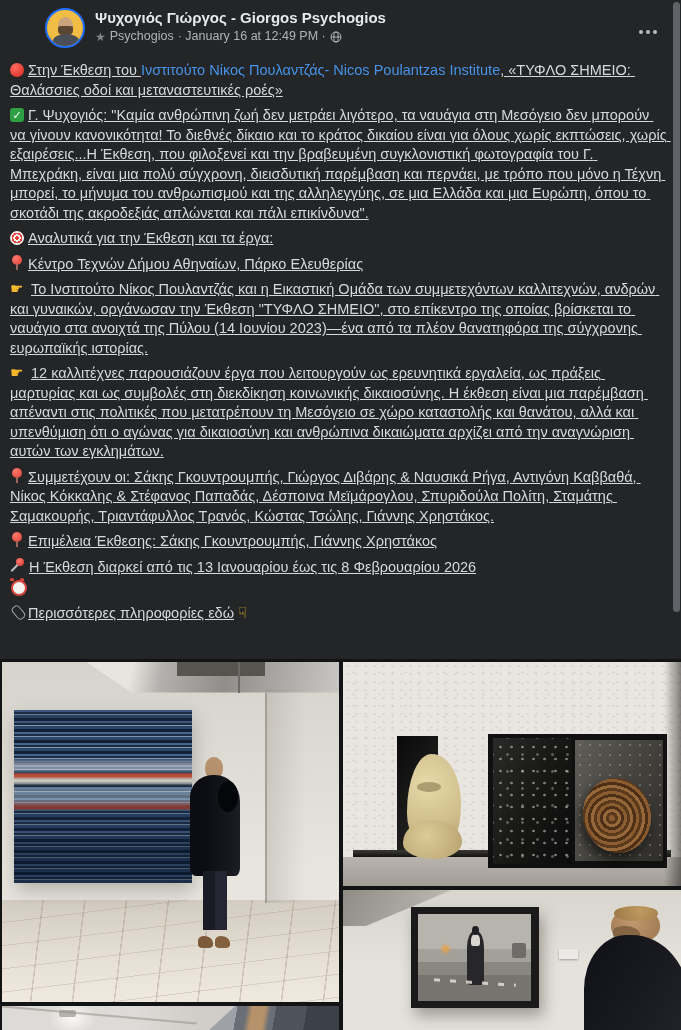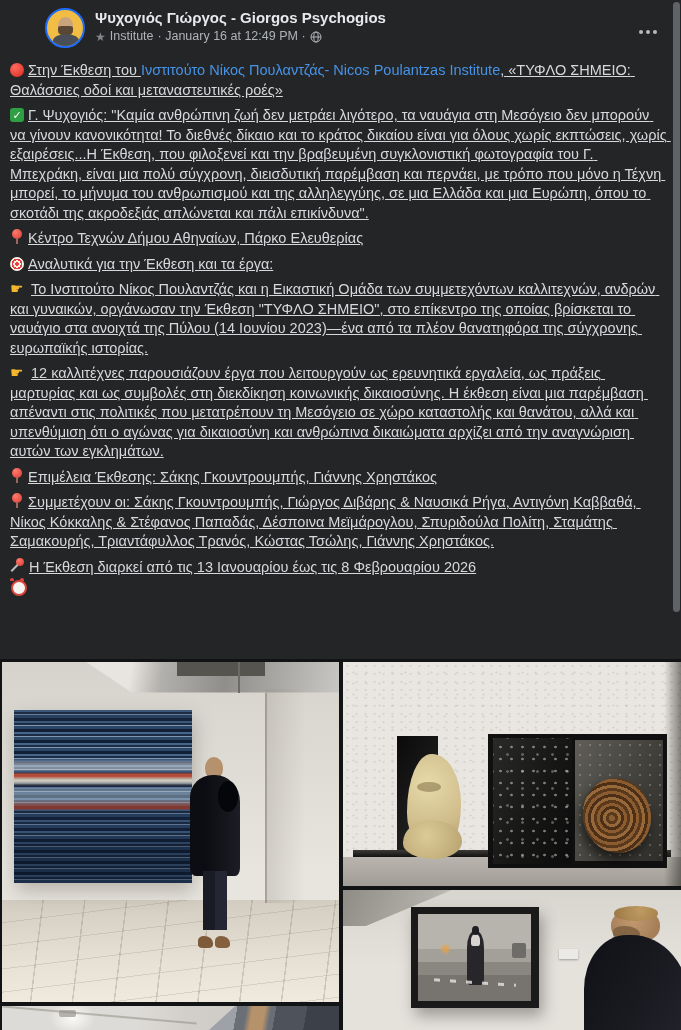--- a/index.html
+++ b/index.html
@@ -195,63 +195,66 @@
 
   <div class="header">
     <div class="avatar">
       <i class="face"></i>
       <i class="beard"></i>
       <i class="shirt"></i>
     </div>
     <div class="hname">Ψυχογιός Γιώργος - Giorgos Psychogios</div>
     <div class="hsub">
       <span class="star">★</span>
-      <span>Institute</span>
+      <span>Psychogios</span>
       <span>· January 16 at 12:49 PM ·</span>
       <svg class="globe" width="12" height="12" viewBox="0 0 12 12">
         <circle cx="6" cy="6" r="5" fill="none" stroke="#b0b3b8" stroke-width="1"></circle>
         <ellipse cx="6" cy="6" rx="2.2" ry="5" fill="none" stroke="#b0b3b8" stroke-width="1"></ellipse>
         <line x1="1" y1="6" x2="11" y2="6" stroke="#b0b3b8" stroke-width="1"></line>
       </svg>
     </div>
     <div class="more">
         <i></i>
       </div>
   </div>
 
   <div class="body">
     <div class="para">
       <span class="pic" data-icon="red-circle"></span><span class="ptext">Στην Έκθεση του </span><a class="inlink">Ινστιτούτο Νίκος Πουλαντζάς- Nicos Poulantzas Institute</a><span class="ptext">, «ΤΥΦΛΟ ΣΗΜΕΙΟ: Θαλάσσιες οδοί και μεταναστευτικές ροές»</span>
     </div>
     <div class="para">
       <span class="pic" data-icon="check-square"></span><span class="ptext">Γ. Ψυχογιός: "Καμία ανθρώπινη ζωή δεν μετράει λιγότερο, τα ναυάγια στη Μεσόγειο δεν μπορούν να γίνουν κανονικότητα! Το διεθνές δίκαιο και το κράτος δικαίου είναι για όλους χωρίς εκπτώσεις, χωρίς εξαιρέσεις...Η Έκθεση, που φιλοξενεί και την βραβευμένη συγκλονιστική φωτογραφία του Γ. Μπεχράκη, είναι μια πολύ σύγχρονη, διεισδυτική παρέμβαση και περνάει, με τρόπο που μόνο η Τέχνη μπορεί, το μήνυμα του ανθρωπισμού και της αλληλεγγύης, σε μια Ελλάδα και μια Ευρώπη, όπου το σκοτάδι της ακροδεξιάς απλώνεται και πάλι επικίνδυνα".</span>
     </div>
     <div class="para">
+      <span class="pic" data-icon="target"></span><span class="ptext">Αναλυτικά για την Έκθεση και τα έργα:</span>
+    </div>
+    <div class="para">
       <span class="pic" data-icon="round-pin"></span><span class="ptext">Κέντρο Τεχνών Δήμου Αθηναίων, Πάρκο Ελευθερίας</span>
     </div>
     <div class="para">
-      <span class="pic" data-icon="target"></span><span class="ptext">Αναλυτικά για την Έκθεση και τα έργα:</span>
-    </div>
-    <div class="para">
       <span class="pic" data-icon="point-right"></span><span class="ptext">Το Ινστιτούτο Νίκος Πουλαντζάς και η Εικαστική Ομάδα των συμμετεχόντων καλλιτεχνών, ανδρών και γυναικών, οργάνωσαν την Έκθεση "ΤΥΦΛΟ ΣΗΜΕΙΟ", στο επίκεντρο της οποίας βρίσκεται το ναυάγιο στα ανοιχτά της Πύλου (14 Ιουνίου 2023)—ένα από τα πλέον θανατηφόρα της σύγχρονης ευρωπαϊκής ιστορίας.</span>
     </div>
     <div class="para">
       <span class="pic" data-icon="point-right"></span><span class="ptext">12 καλλιτέχνες παρουσιάζουν έργα που λειτουργούν ως ερευνητικά εργαλεία, ως πράξεις μαρτυρίας και ως συμβολές στη διεκδίκηση κοινωνικής δικαιοσύνης. Η έκθεση είναι μια παρέμβαση απέναντι στις πολιτικές που μετατρέπουν τη Μεσόγειο σε χώρο καταστολής και θανάτου, αλλά και υπενθύμιση ότι ο αγώνας για δικαιοσύνη και ανθρώπινα δικαιώματα αρχίζει από την αναγνώριση αυτών των εγκλημάτων.</span>
     </div>
     <div class="para">
+      <span class="pic" data-icon="round-pin"></span><span class="ptext">Συμμετέχουν οι: Σάκης Γκουντρουμπής, Γιώργος Διβάρης &amp; Ναυσικά Ρήγα, Αντιγόνη Καββαθά, Νίκος Κόκκαλης &amp; Στέφανος Παπαδάς, Δέσποινα Μεϊμάρογλου, Σπυριδούλα Πολίτη, Σταμάτης Σαμακουρής, Τριαντάφυλλος Τρανός, Κώστας Τσώλης, Γιάννης Χρηστάκος.</span>
+    </div>
+    <div class="para">
       <span class="pic" data-icon="round-pin"></span><span class="ptext">Επιμέλεια Έκθεσης: Σάκης Γκουντρουμπής, Γιάννης Χρηστάκος</span>
-    </div>
-    <div class="para">
-      <span class="pic" data-icon="round-pin"></span><span class="ptext">Συμμετέχουν οι: Σάκης Γκουντρουμπής, Γιώργος Διβάρης &amp; Ναυσικά Ρήγα, Αντιγόνη Καββαθά, Νίκος Κόκκαλης &amp; Στέφανος Παπαδάς, Δέσποινα Μεϊμάρογλου, Σπυριδούλα Πολίτη, Σταμάτης Σαμακουρής, Τριαντάφυλλος Τρανός, Κώστας Τσώλης, Γιάννης Χρηστάκος.</span>
     </div>
     <div class="para tight">
       <span class="pic" data-icon="pushpin"></span><span class="ptext">Η Έκθεση διαρκεί από τις 13 Ιανουαρίου έως τις 8 Φεβρουαρίου 2026</span>
     </div>
     <div class="para">
       <span class="pic" data-icon="alarm-clock"></span>
+    </div>
+    <div class="para tight">
+      <span class="pic" data-icon="paperclip"></span><span class="ptext">Περισσότερες πληροφορίες εδώ</span><span class="pic trail" data-icon="point-down"></span>
     </div>
   </div>
 
   <div class="photos">
 
     <figure class="ph ph1">
       <i class="p1-ceiling"></i>
       <i class="p1-beam"></i>
       <i class="p1-rod"></i>
       <i class="p1-floor"></i>

